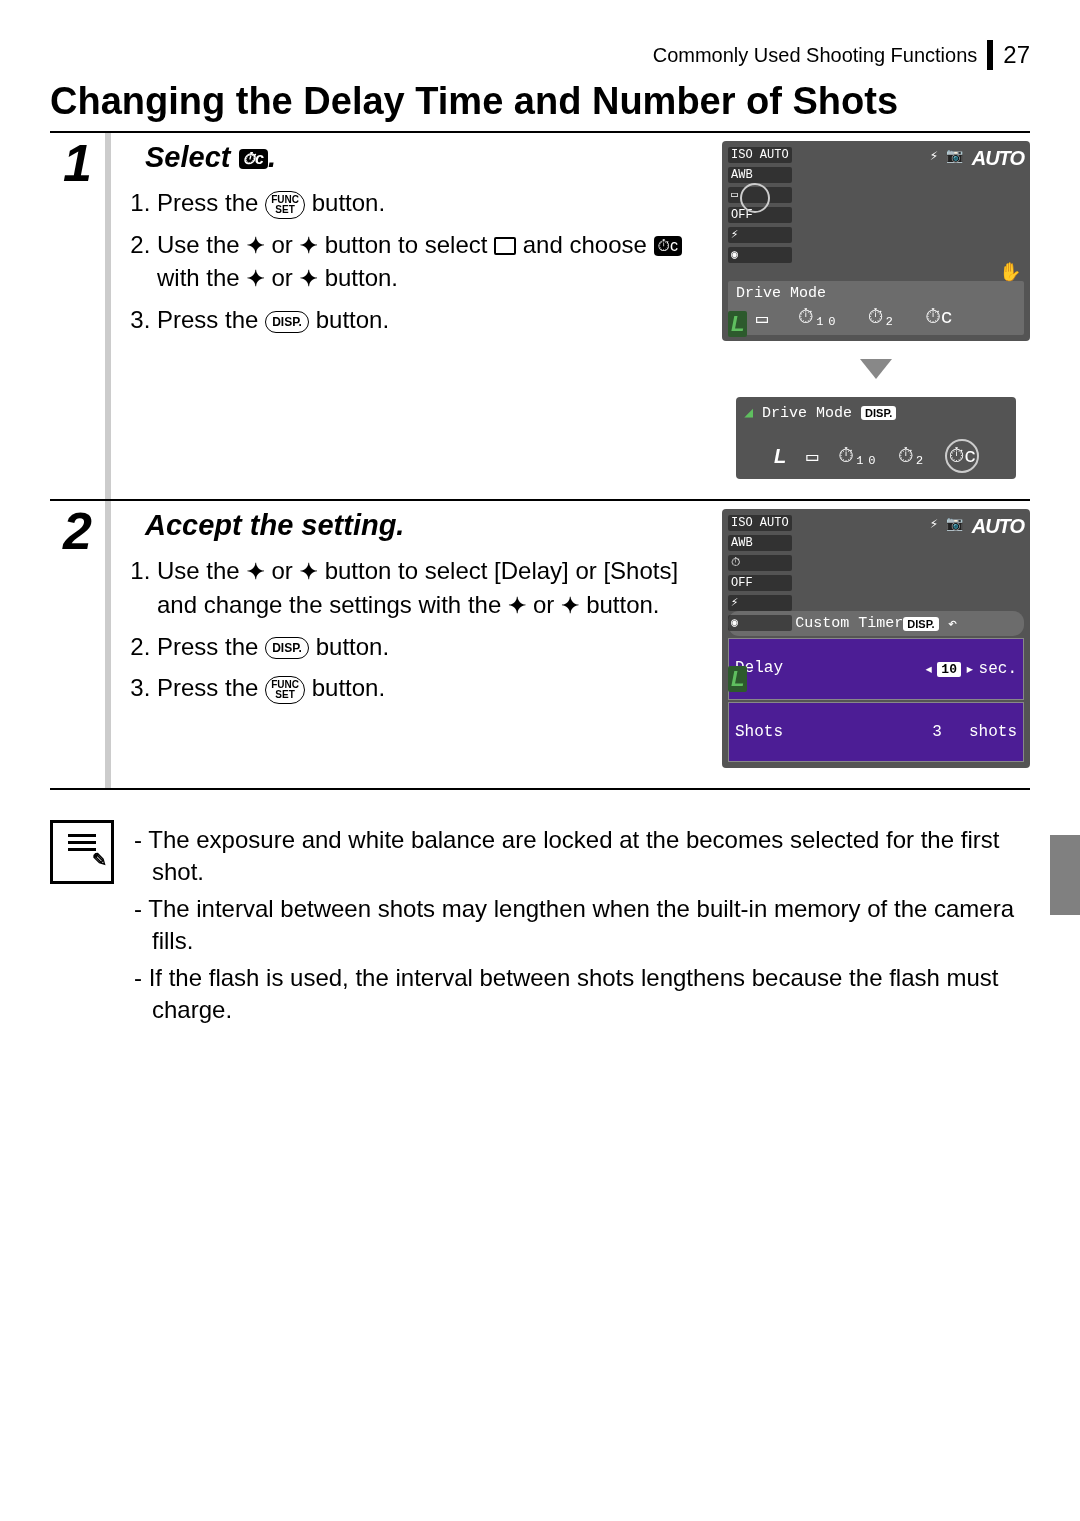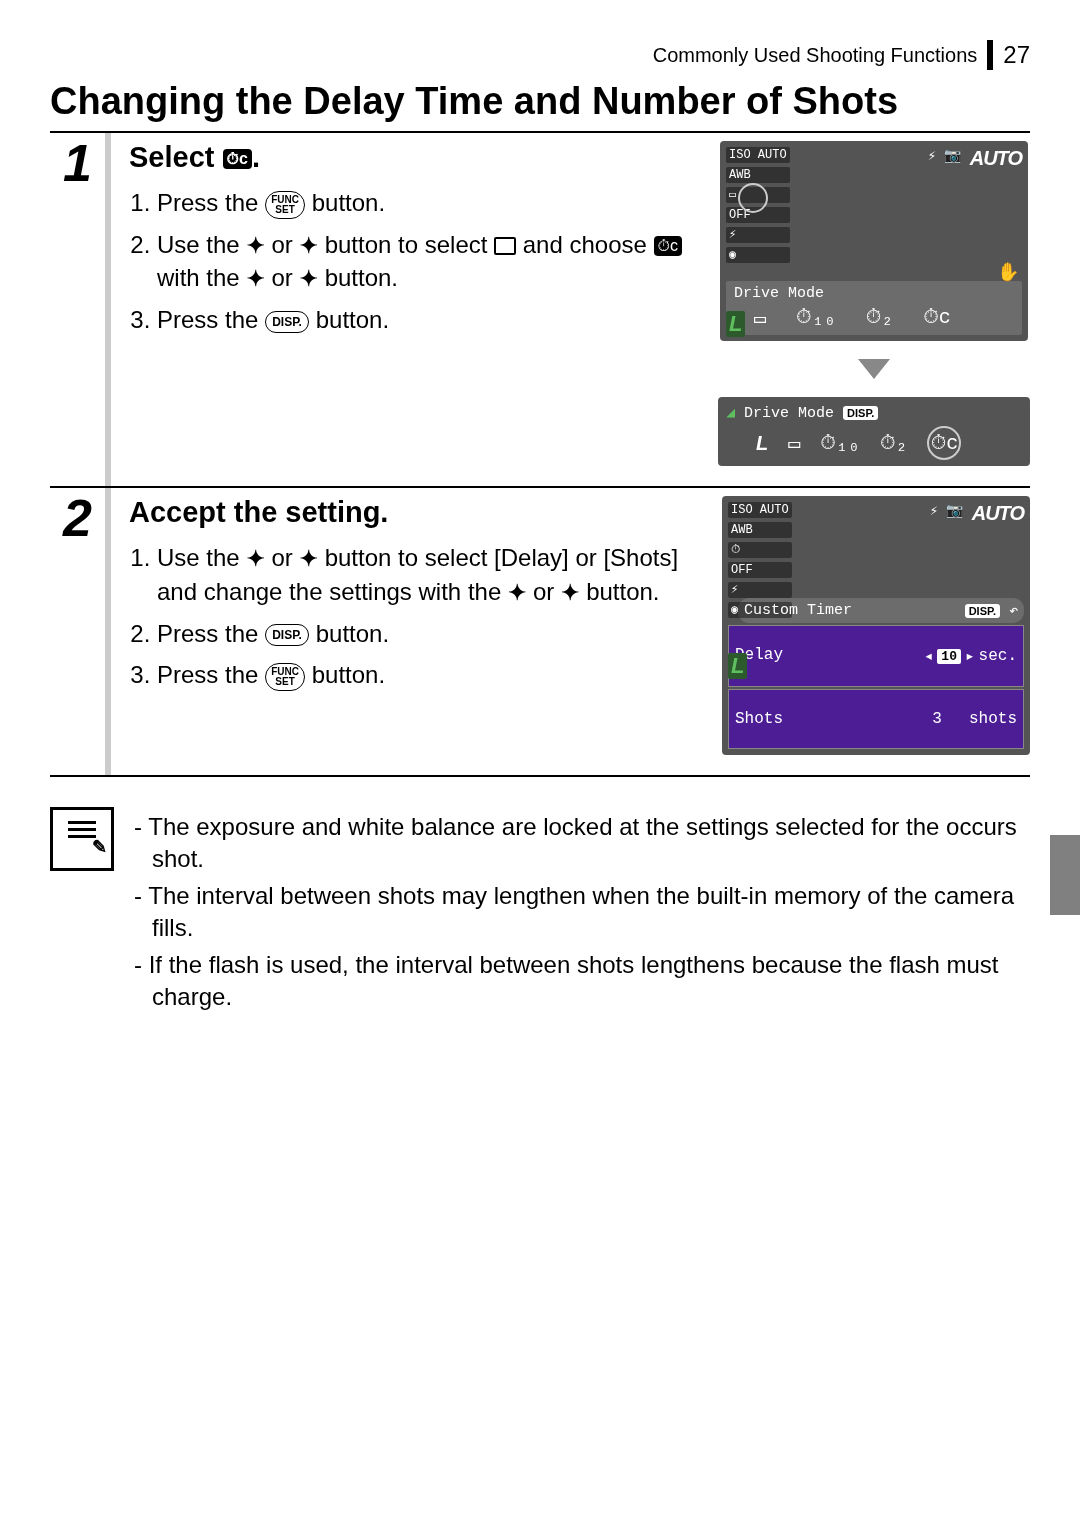--- a/index.html
+++ b/index.html
@@ -64,21 +64,22 @@
     display: flex;
     gap: 20px;
   }
   .step-text {
     flex: 1;
     min-width: 0;
   }
   .step-heading {
     font-size: 29px;
     font-weight: bold;
-    margin: 0 0 12px 0;
+    margin: 0 0 12px 16px;
+    font-style: italic;
   }
   ol.instr {
     margin: 0;
     padding-left: 28px;
   }
   ol.instr li {
     margin-bottom: 8px;
     line-height: 1.4;
   }
   .btn-pill {
@@ -190,29 +191,29 @@
     font-size: 15px;
   }
   .bar-icons {
     display: flex;
     gap: 30px;
     justify-content: flex-start;
     padding: 4px 4px 0 20px;
     font-size: 20px;
   }
   .small-lcd {
-    width: 312px;
+    width: 280px;
     background: #545454;
     border-radius: 4px;
     padding: 6px 8px;
     color: #fff;
     font-family: "Courier New", monospace;
     display: flex;
     flex-direction: column;
-    gap: 4px;
+    gap: 17px;
     box-sizing: border-box;
   }
   .small-lcd .row1 {
     display: flex;
     justify-content: space-between;
     font-size: 15px;
   }
   .disp-badge {
     display: inline-block;
     background: #fff;
@@ -280,27 +281,26 @@
   .val-box {
     background: #fff;
     color: #000;
     font-size: 13px;
     padding: 0 4px;
     border-radius: 2px;
     font-weight: bold;
   }
   .custom-timer-row {
     display: flex;
-    justify-content: space-between;
+    justify-content: center;
     align-items: center;
     background: #6c6c6c;
     padding: 3px 6px;
     border-radius: 11px;
     font-size: 15px;
-    margin-left: 10px;
   }
 
   
   .note-row {
     display: flex;
     gap: 20px;
     margin-top: 30px;
   }
   .note-icon {
     width: 50px;
@@ -513,18 +513,18 @@
 
 <div class="note-row">
   <div class="note-icon">
     <div class="lines"></div>
       <div class="lines"></div>
       <div class="lines"></div>
     <div class="pen">✎</div>
   </div>
   <div class="note-text">
     <ul>
-      <li>The exposure and white balance are locked at the settings selected for the occurs shot.</li>
+      <li>The exposure and white balance are locked at the becomes selected for the first shot.</li>
       <li>The interval between shots may lengthen when the built-in memory of the camera fills.</li>
       <li>If the flash is used, the interval between shots lengthens because the flash must charge.</li>
     </ul>
   </div>
 </div>
 
 </body></html>

